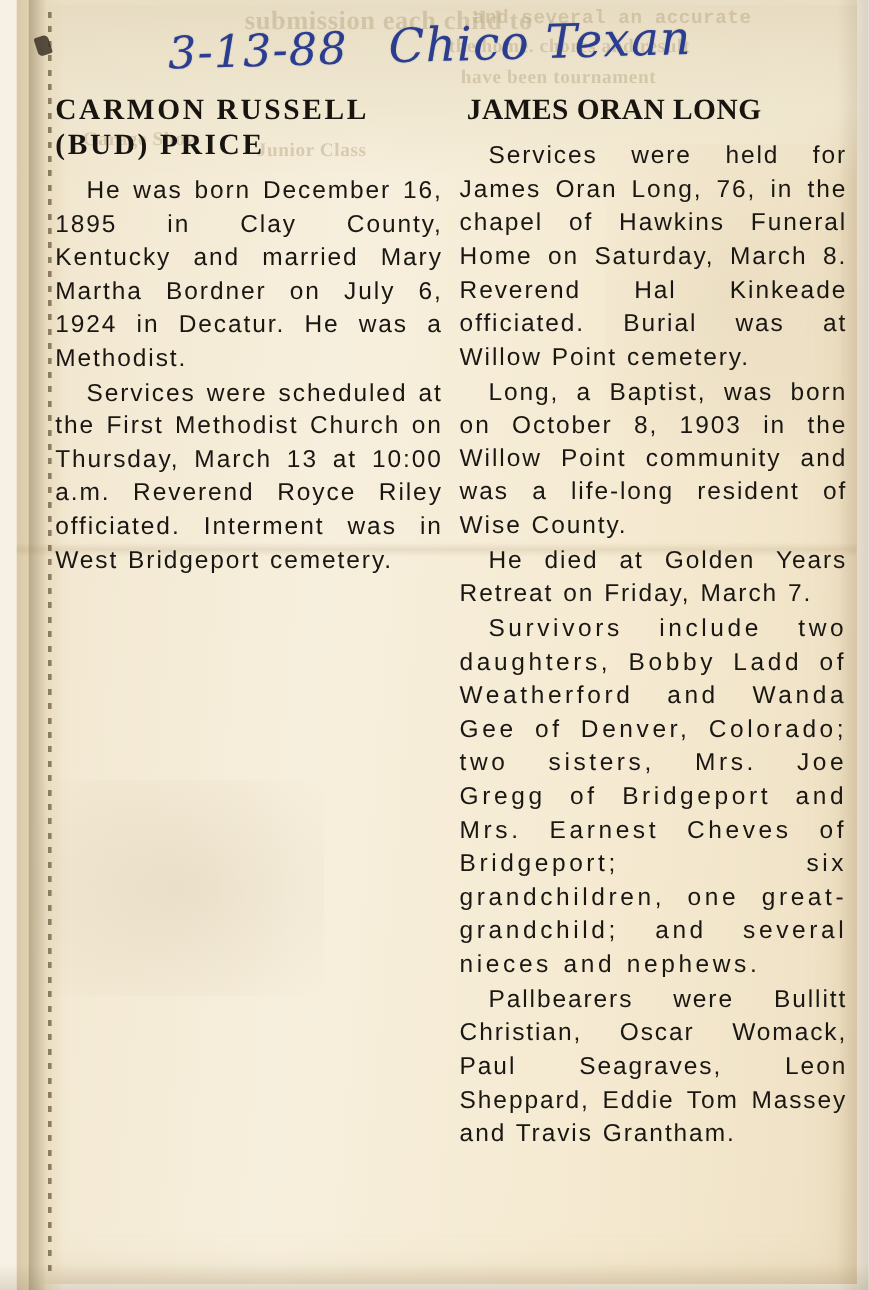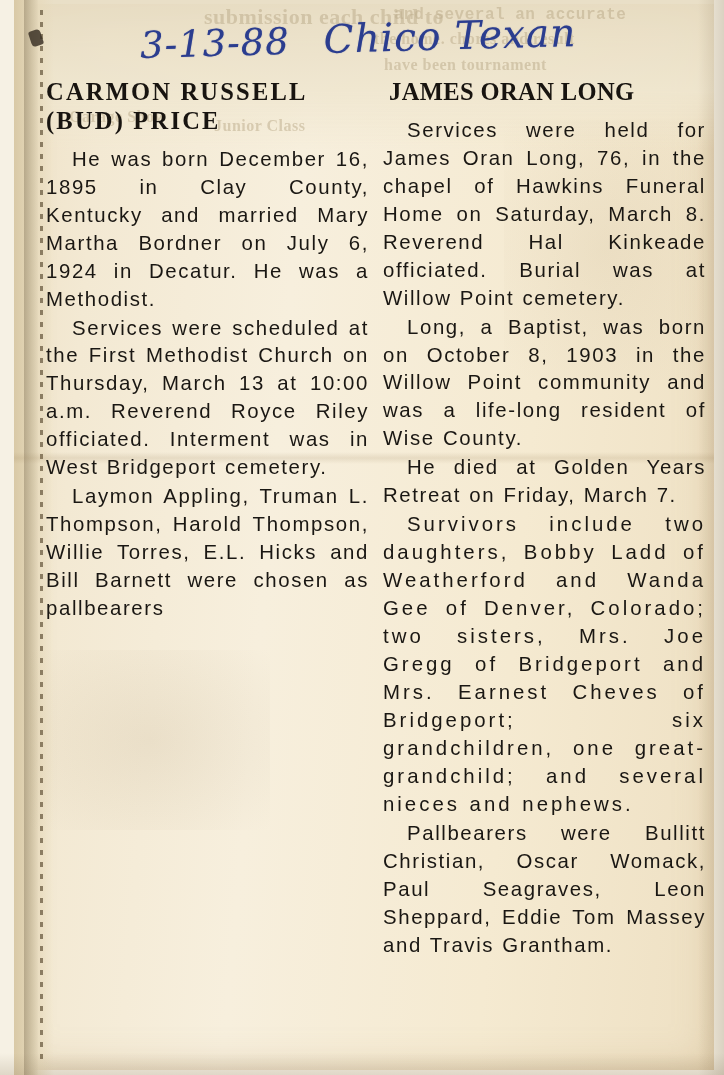--- a/index.html
+++ b/index.html
@@ -223,21 +223,20 @@
     <span class="date">3-13-88</span><span class="src">Chico Texan</span>
   </div>
 
   <div id="columns">
 
     <div class="col left">
       <h2 class="obit-head">CARMON RUSSELL (BUD) PRICE</h2>
       <div class="obit-body">
         <p class="loose">He was born December 16, 1895 in Clay County, Kentucky and married Mary Martha Bordner on July 6, 1924 in Decatur. He was a Methodist.</p>
         <p class="loose">Services were scheduled at the First Methodist Church on Thursday, March 13 at 10:00 a.m. Reverend Royce Riley officiated. Interment was in West Bridgeport cemetery.</p>
-        <p class="loose">Laymon Appling, Truman L. Thompson, Harold Thompson, Willie Torres, E.L. Hicks and Bill Barnett were chosen as pallbearers</p>
       </div>
     </div>
 
     <div class="col right">
       <h2 class="obit-head">JAMES ORAN LONG</h2>
       <div class="obit-body">
         <p class="loose">Services were held for James Oran Long, 76, in the chapel of Hawkins Funeral Home on Saturday, March 8. Reverend Hal Kinkeade officiated. Burial was at Willow Point cemetery.</p>
         <p class="loose">Long, a Baptist, was born on October 8, 1903 in the Willow Point community and was a life-long resident of Wise County.</p>
         <p class="loose">He died at Golden Years Retreat on Friday, March 7.</p>
         <p class="looser">Survivors include two daughters, Bobby Ladd of Weatherford and Wanda Gee of Denver, Colorado; two sisters, Mrs. Joe Gregg of Bridgeport and Mrs. Earnest Cheves of Bridgeport; six grandchildren, one great-grandchild; and several nieces and nephews.</p>

